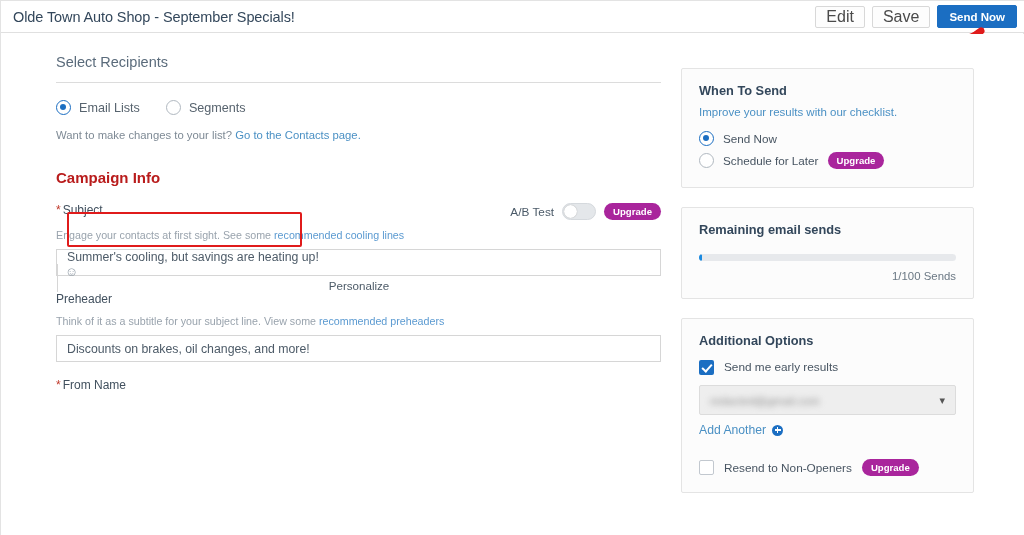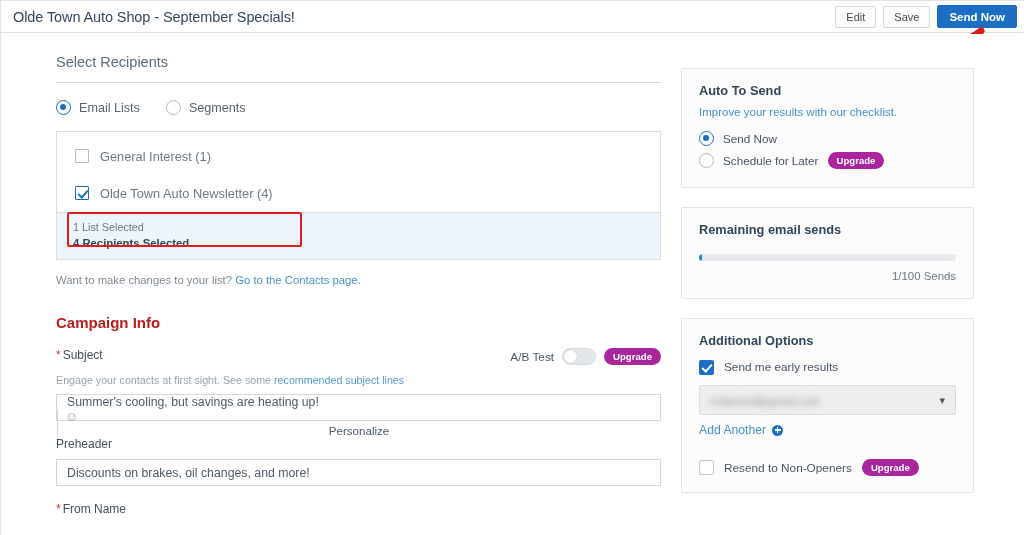--- a/index.html
+++ b/index.html
@@ -34,21 +34,21 @@
   .topbar-actions {
     margin-left: auto; margin-right: 8px;
     display: flex; align-items: center; gap: 7px;
   }
   .btn-ghost {
     height: 22px; min-width: 37px;
     padding: 0 10px;
     background: #fdfdfd;
     border: 1px solid #d8d8d8;
     border-radius: 2px;
-    font-size: 11px; color: #4a4a4a;
+    font-size: 16px; color: #4a4a4a;
     font-family: "Liberation Sans", sans-serif;
     display: flex; align-items: center; justify-content: center;
     cursor: pointer;
   }
   .btn-primary {
     height: 23px; padding: 0 11px;
     background: #1b6ec2;
     border: 1px solid #1b6ec2;
     border-radius: 2px;
     color: #ffffff; font-size: 11.5px; font-weight: bold;
@@ -307,34 +307,20 @@
         <div class="radio-item">
           <span class="radio on"></span>
           <span class="radio-label">Email Lists</span>
         </div>
         <div class="radio-item">
           <span class="radio"></span>
           <span class="radio-label">Segments</span>
         </div>
       </div>
 
-      <div class="list-box">
-        <div class="list-row first">
-          <span class="chk"></span>
-          <span class="list-label">General Interest (1)</span>
-        </div>
-        <div class="list-row second">
-          <span class="chk on"></span>
-          <span class="list-label">Olde Town Auto Newsletter (4)</span>
-        </div>
-        <div class="summary">
-          <div class="summary-line1">1 List Selected</div>
-          <div class="summary-line2">4 Recipients Selected</div>
-        </div>
-      </div>
 
       <div class="note">
         <span>Want to make changes to your list?</span>
         <span class="link">Go to the Contacts page.</span>
       </div>
 
       <div class="campaign-head">Campaign Info</div>
 
       
       <div class="field-row">
@@ -342,44 +328,48 @@
           <span class="req">*</span><span>Subject</span>
         </div>
         <div class="ab-wrap">
           <span class="ab-label">A/B Test</span>
           <span class="toggle"></span>
           <span class="badge-upgrade">Upgrade</span>
         </div>
       </div>
       <div class="helper">
         <span>Engage your contacts at first sight. See some</span>
-        <span class="link">recommended subject lines</span>
+        <span class="link">recommended cooling lines</span>
       </div>
       <div class="input-wrap">
         <input class="txt" value="Summer's cooling, but savings are heating up!" style="">
         <div class="emoji-btn">☺</div>
         <div class="personalize-btn">Personalize</div>
       </div>
 
       
       <div class="sub-label">Preheader</div>
+      <div class="helper">
+        <span>Think of it as a subtitle for your subject line. View some</span>
+        <span class="link">recommended preheaders</span>
+      </div>
       <input class="plain-input" value="Discounts on brakes, oil changes, and more!" style="">
 
       
       <div class="sub-label">
         <span class="req">*</span><span>From Name</span>
       </div>
     </div>
 
     <div class="highlight-box"></div>
 
     <div class="right-col">
 
       <div class="card">
-        <div class="card-title">Auto To Send</div>
+        <div class="card-title">When To Send</div>
         <div class="card-sub link">Improve your results with our checklist.</div>
         <div class="radio-stack">
           <div class="r">
             <span class="radio on"></span>
             <span class="r-label">Send Now</span>
           </div>
           <div class="r">
             <span class="radio"></span>
             <span class="r-label">Schedule for Later</span>
             <span class="badge-upgrade">Upgrade</span>

